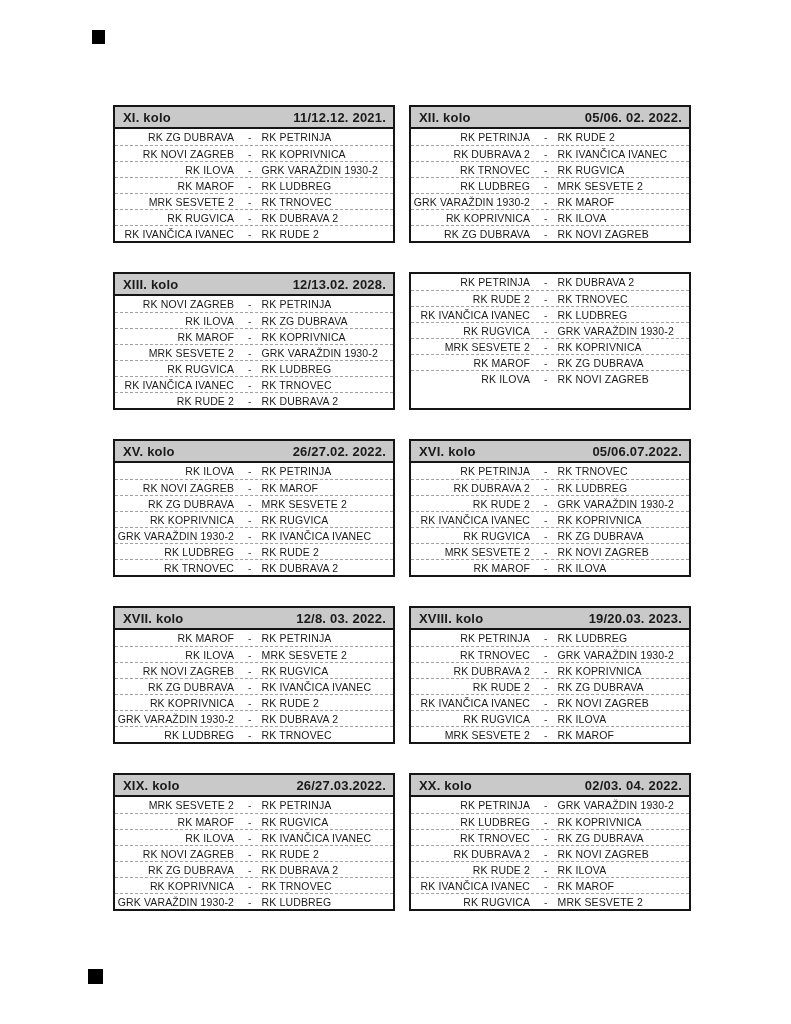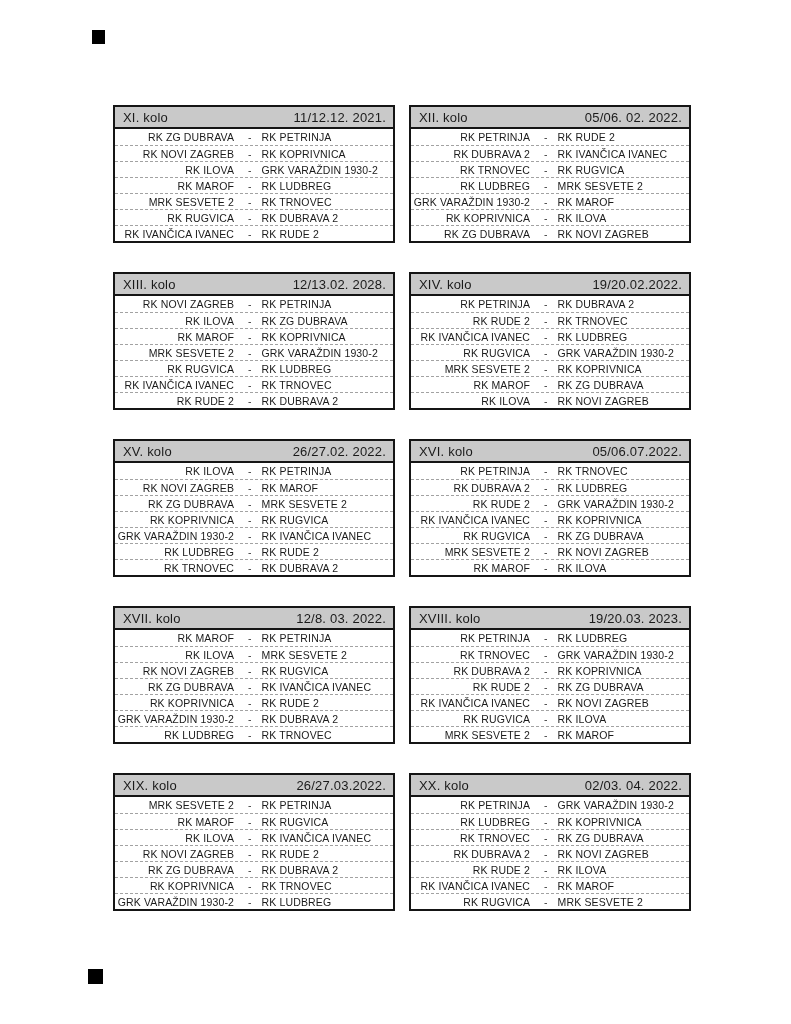--- a/index.html
+++ b/index.html
@@ -26,21 +26,21 @@
     width:282px;
     border:2px solid #151515;
     background:#ffffff;
   }
   .round-header {
     display:flex; align-items:center; justify-content:space-between;
     height:22px;
     background:#c9c9c9;
     border-bottom:2px solid #151515;
     padding:0 7px 0 8px;
-    font-size:13px; font-weight:normal;
+    font-size:13px; font-weight:bold;
     letter-spacing:0.2px;
   }
   .round-title { white-space:nowrap; }
   .round-date  { white-space:nowrap; }
   .match-row {
     display:flex; align-items:center;
     height:16px;
     font-size:10.5px;
     letter-spacing:0.15px;
     white-space:nowrap;
@@ -201,24 +201,20 @@
 
   <div class="match-row">
     <span class="home-team">RK RUDE 2</span>
     <span class="match-sep">-</span>
     <span class="away-team">RK DUBRAVA 2</span>
   </div>
 </div>
   </div>
 
   <div class="round-table">
-    <div class="round-header">
-      <span class="round-title">XIV. kolo</span>
-      <span class="round-date">19/20.02.2022.</span>
-    </div>
     <div>
   <div class="match-row">
     <span class="home-team">RK PETRINJA</span>
     <span class="match-sep">-</span>
     <span class="away-team">RK DUBRAVA 2</span>
   </div>
 
   <div class="match-row">
     <span class="home-team">RK RUDE 2</span>
     <span class="match-sep">-</span>

